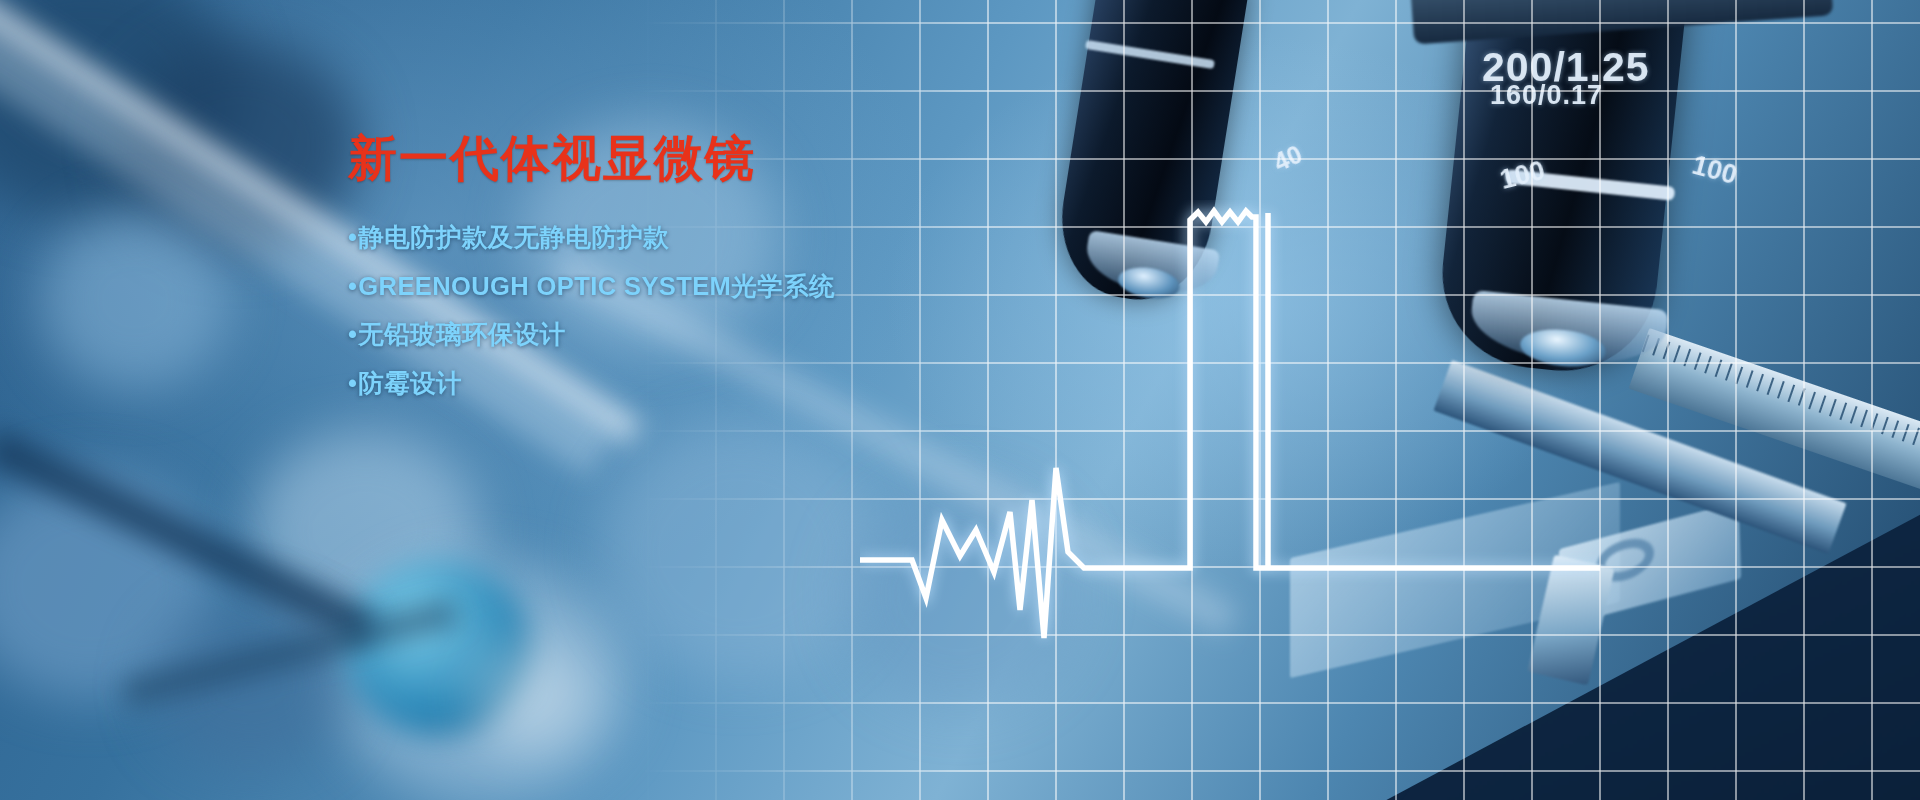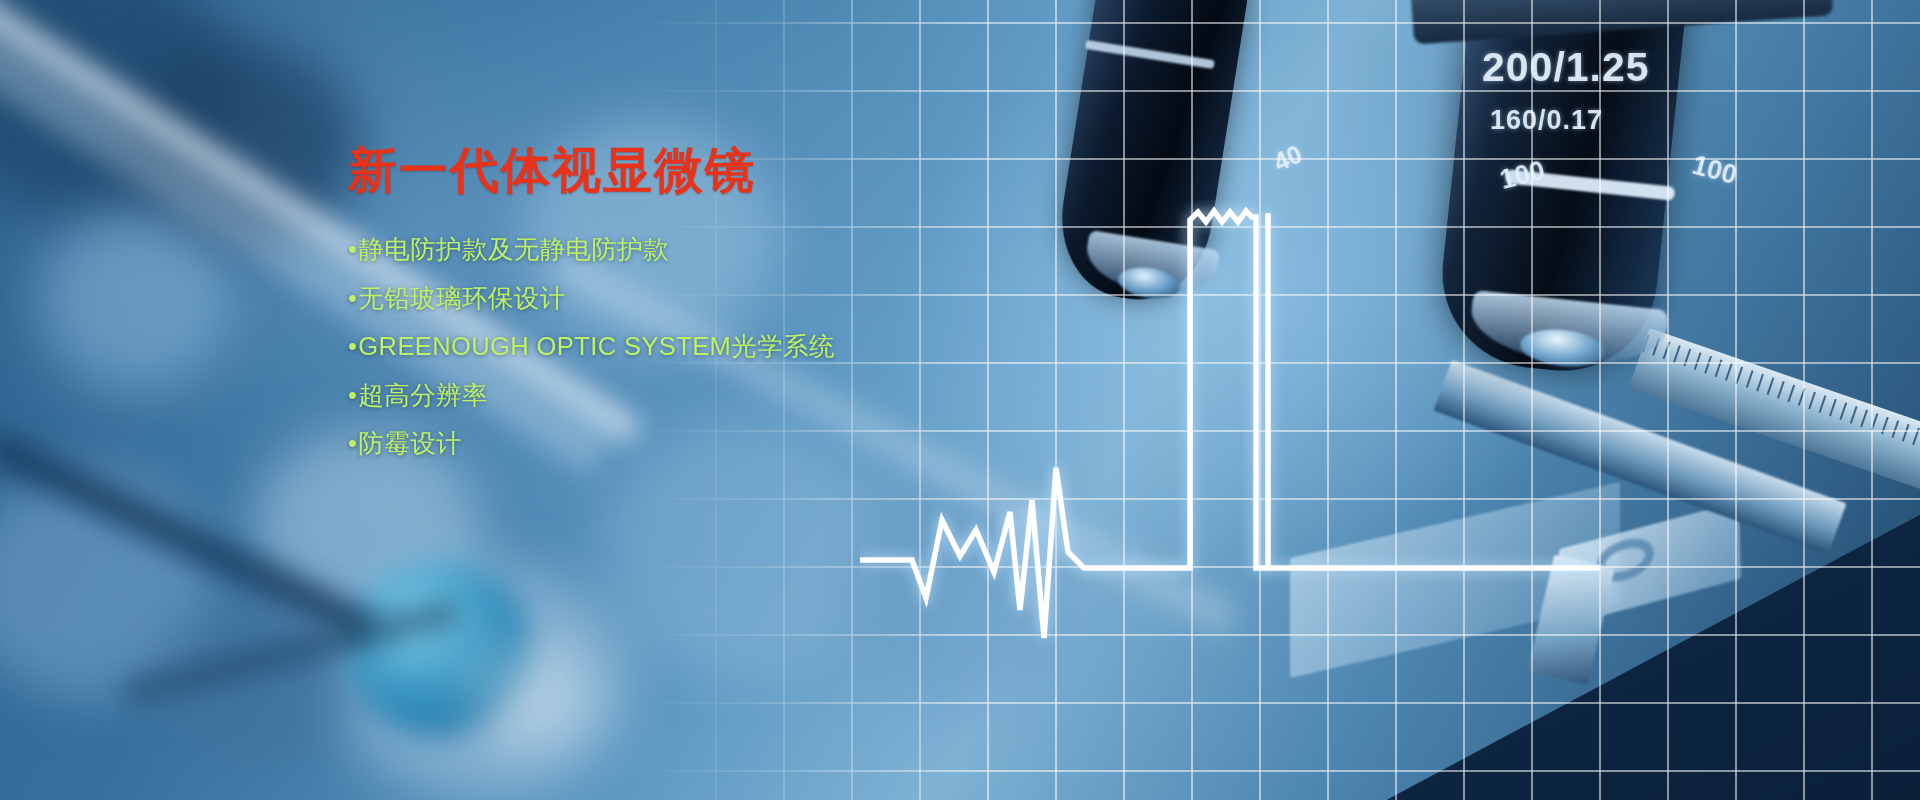--- a/index.html
+++ b/index.html
@@ -53,28 +53,28 @@
 
   
   #waveform{position:absolute;left:860px;top:200px;width:740px;height:500px;}
   #waveform path{
     fill:none;stroke:#ffffff;stroke-width:5.5;
     stroke-linejoin:miter;stroke-linecap:butt;
     filter:drop-shadow(0 0 7px rgba(190,225,255,.95));
   }
 
   
-  #copy{position:absolute;left:348px;top:146px;width:620px;}
+  #copy{position:absolute;left:348px;top:134px;width:620px;}
   #title{
     color:#e8321a;font-size:49px;font-weight:bold;letter-spacing:2px;
     line-height:1;margin:0 0 42px 0;white-space:nowrap;
     text-shadow:0 1px 2px rgba(0,0,0,.22);
   }
   .bullet{
-    color:#bef264;font-size:25.5px;font-weight:normal;line-height:1;
+    color:#7dd3fc;font-size:25.5px;font-weight:bold;line-height:1;
     margin:0 0 23px 0;white-space:nowrap;letter-spacing:.4px;
     text-shadow:0 1px 4px rgba(10,40,70,.55);
   }
   .bullet .dot{margin-right:1px;}
 
   
   .lens-text{
     position:absolute;color:rgba(228,240,252,.93);
     font-family:"Liberation Sans","DejaVu Sans",sans-serif;
     font-weight:bold;filter:blur(.7px);
@@ -164,46 +164,43 @@
   <div class="obj" style="left:1520px;top:330px;width:86px;height:36px;
               background:radial-gradient(ellipse at 42% 28%,#eaf6ff,#6aa0c8 52%,#1e4062);
               transform:rotate(6deg);border-radius:50%;filter:blur(1.2px);"></div>
 
   <div class="obj" style="left:1410px;top:-80px;width:420px;height:110px;
               background:linear-gradient(180deg,#5b7f9f,#16293f);
               transform:rotate(-4deg);border-radius:10px;filter:blur(1.4px);"></div>
 
   <div class="lens-text" style="left:1274px;top:144px;font-size:25px;transform:rotate(-24deg);">40</div>
   <div class="lens-text" style="left:1482px;top:44px;font-size:41px;letter-spacing:1px;">200/1.25</div>
-  <div class="lens-text" style="left:1490px;top:105px;font-size:27px;letter-spacing:1px;">160/0.17</div>
+  <div class="lens-text" style="left:1490px;top:80px;font-size:27px;letter-spacing:1px;">160/0.17</div>
   <div class="lens-text" style="left:1500px;top:160px;font-size:27px;transform:rotate(-14deg);">100</div>
   <div class="lens-text" style="left:1692px;top:155px;font-size:27px;transform:rotate(15deg);">100</div>
 
   <div id="grid"></div>
 
   <svg id="waveform" viewBox="0 0 740 500" preserveAspectRatio="none">
     <path d="M 0,360 L 52,360 L 66,398 L 82,320 L 100,356 L 116,330 L 134,372 L 150,312
          L 160,410 L 172,300 L 184,438 L 196,268 L 208,352 L 224,368 L 330,368
          L 330,20 L 338,12 L 346,22 L 354,11 L 362,22 L 370,12 L 378,22 L 386,11
          L 392,17 L 396,17 L 396,368 L 408,368 L 408,13 L 408,368 L 430,368 L 740,368"></path>
   </svg>
 
   <div id="copy">
     <h1 id="title">新一代体视显微镜</h1>
 
     <p class="bullet">
       <span class="dot">•</span><span>静电防护款及无静电防护款</span>
     </p>
     <p class="bullet">
+      <span class="dot">•</span><span>GREENOUGH OPTIC SYSTEM光学系统</span>
+    </p>
+    <p class="bullet">
       <span class="dot">•</span><span>无铅玻璃环保设计</span>
     </p>
     <p class="bullet">
-      <span class="dot">•</span><span>GREENOUGH OPTIC SYSTEM光学系统</span>
-    </p>
-    <p class="bullet">
-      <span class="dot">•</span><span>超高分辨率</span>
-    </p>
-    <p class="bullet">
       <span class="dot">•</span><span>防霉设计</span>
     </p>
   </div>
 
 </div>
 
 </body></html>

